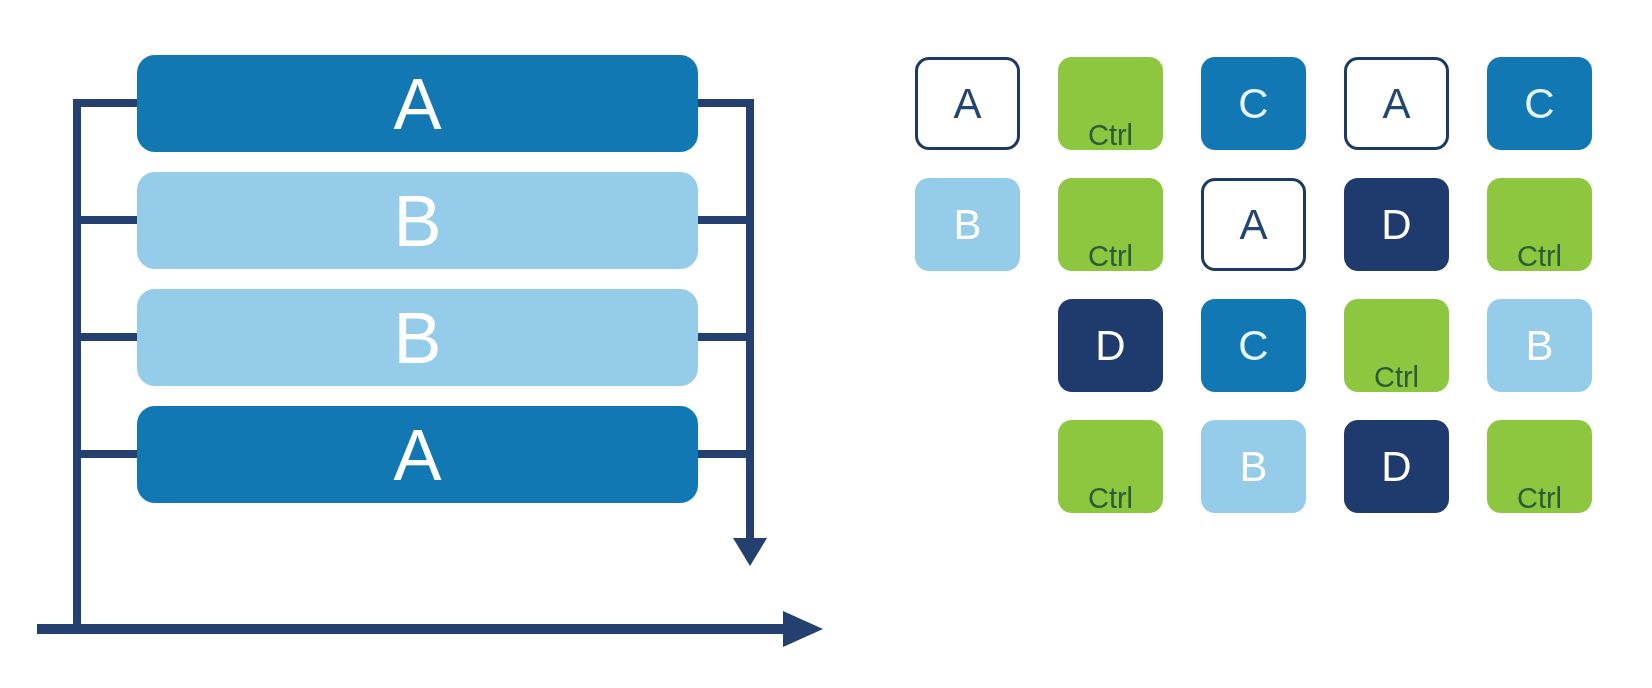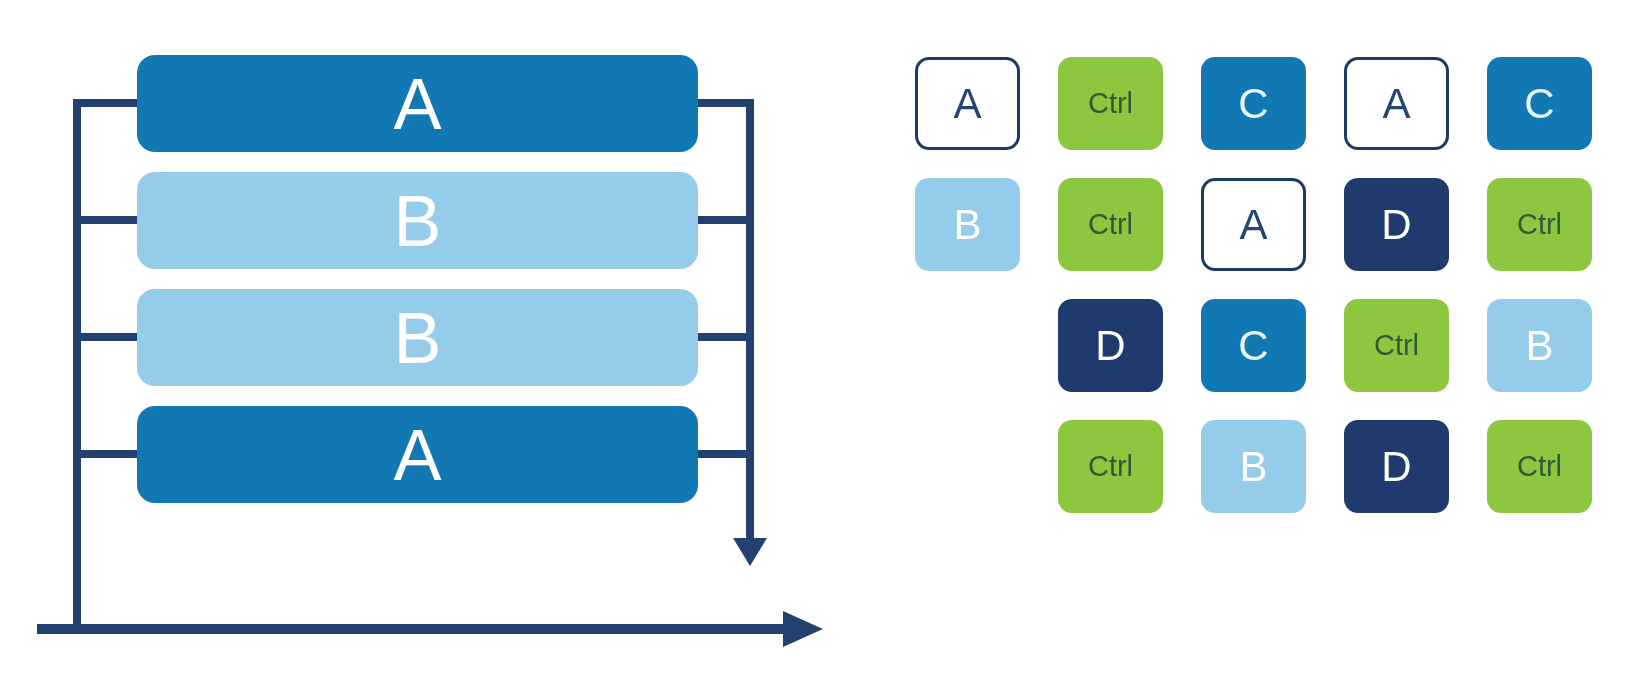--- a/index.html
+++ b/index.html
@@ -37,21 +37,21 @@
   #design-grid{
     position:absolute;left:915px;top:57px;
     display:grid;grid-template-columns:repeat(5,105px);grid-auto-rows:93px;
     column-gap:38px;row-gap:28px;
   }
   .cell{
     border-radius:14px;display:flex;align-items:center;justify-content:center;
     font-size:42px;line-height:1;box-sizing:border-box;
   }
   .v-outline{background:#fff;border:3px solid var(--outline-navy);color:var(--letter-navy);}
-  .v-green  {background:var(--green);color:var(--ctrl-text);font-size:29px;}
+  .v-green  {background:var(--green);color:var(--ctrl-text);font-size:29px;align-items:flex-end;}
   .v-blue   {background:var(--dark-blue);color:#e8f6fd;}
   .v-light  {background:var(--light-blue);color:#fff;}
   .v-navy   {background:var(--navy-fill);color:#fff;}
   .placeholder{visibility:hidden;}
 </style>
 </head>
 <body>
 
 <div id="stage">
 

